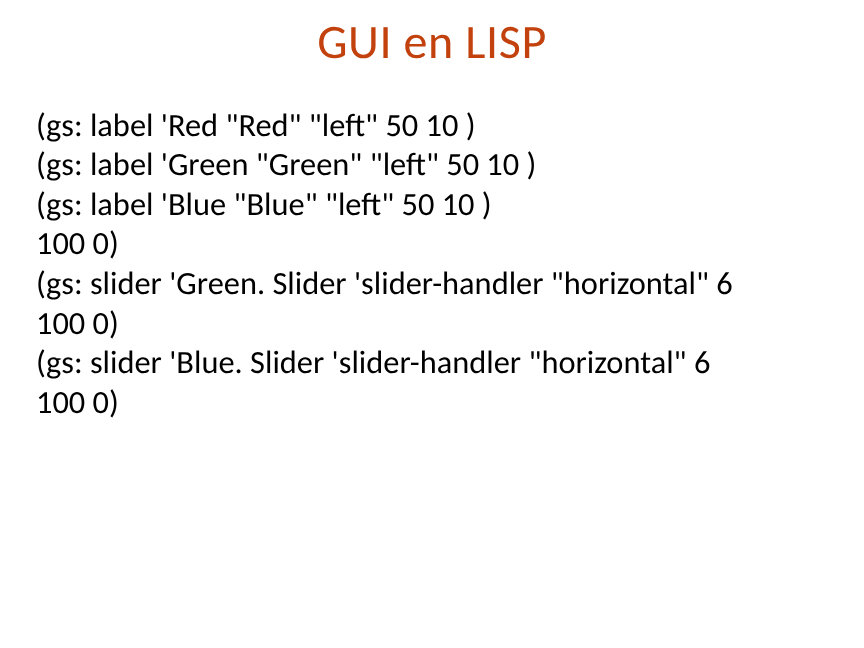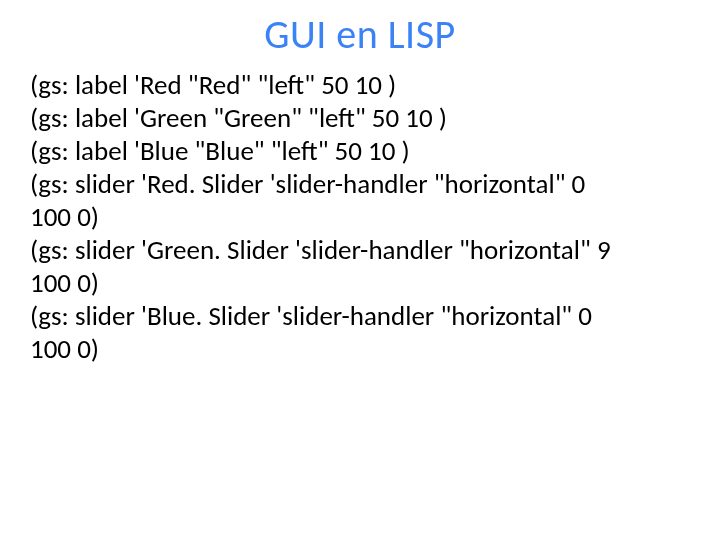--- a/index.html
+++ b/index.html
@@ -11,23 +11,23 @@
       overflow: hidden;
     }
     .slide {
       width: 100%;
       height: 100%;
       padding: 10px 30px 30px 30px;
     }
     .title {
       font-size: 40px;
       font-weight: 400;
-      color: #3b82f6;
+      color: #c2410c;
       text-align: center;
-      margin-bottom: 10px;
+      margin-bottom: 30px;
       letter-spacing: 0.5px;
     }
     .content {
       font-size: 27px;
       color: #000000;
       line-height: 1.22;
     }
     .content p {
       margin: 0;
       padding: 0;
@@ -38,20 +38,19 @@
   </style>
 </head>
 <body>
 
 <div class="slide">
   <h1 class="title">GUI en LISP</h1>
   <div class="content">
     <p>(gs: label 'Red "Red" "left" 50 10 )</p>
     <p>(gs: label 'Green "Green" "left" 50 10 )</p>
     <p>(gs: label 'Blue "Blue" "left" 50 10 )</p>
-    <p>(gs: slider  'Red. Slider  'slider-handler  "horizontal"  0</p>
     <p class="indent">100 0)</p>
-    <p>(gs: slider 'Green. Slider 'slider-handler "horizontal" 9</p>
+    <p>(gs: slider 'Green. Slider 'slider-handler "horizontal" 6</p>
     <p class="indent">100 0)</p>
-    <p>(gs: slider  'Blue. Slider  'slider-handler  "horizontal"  0</p>
+    <p>(gs: slider  'Blue. Slider  'slider-handler  "horizontal"  6</p>
     <p class="indent">100 0)</p>
   </div>
 </div>
 
 </body></html>

